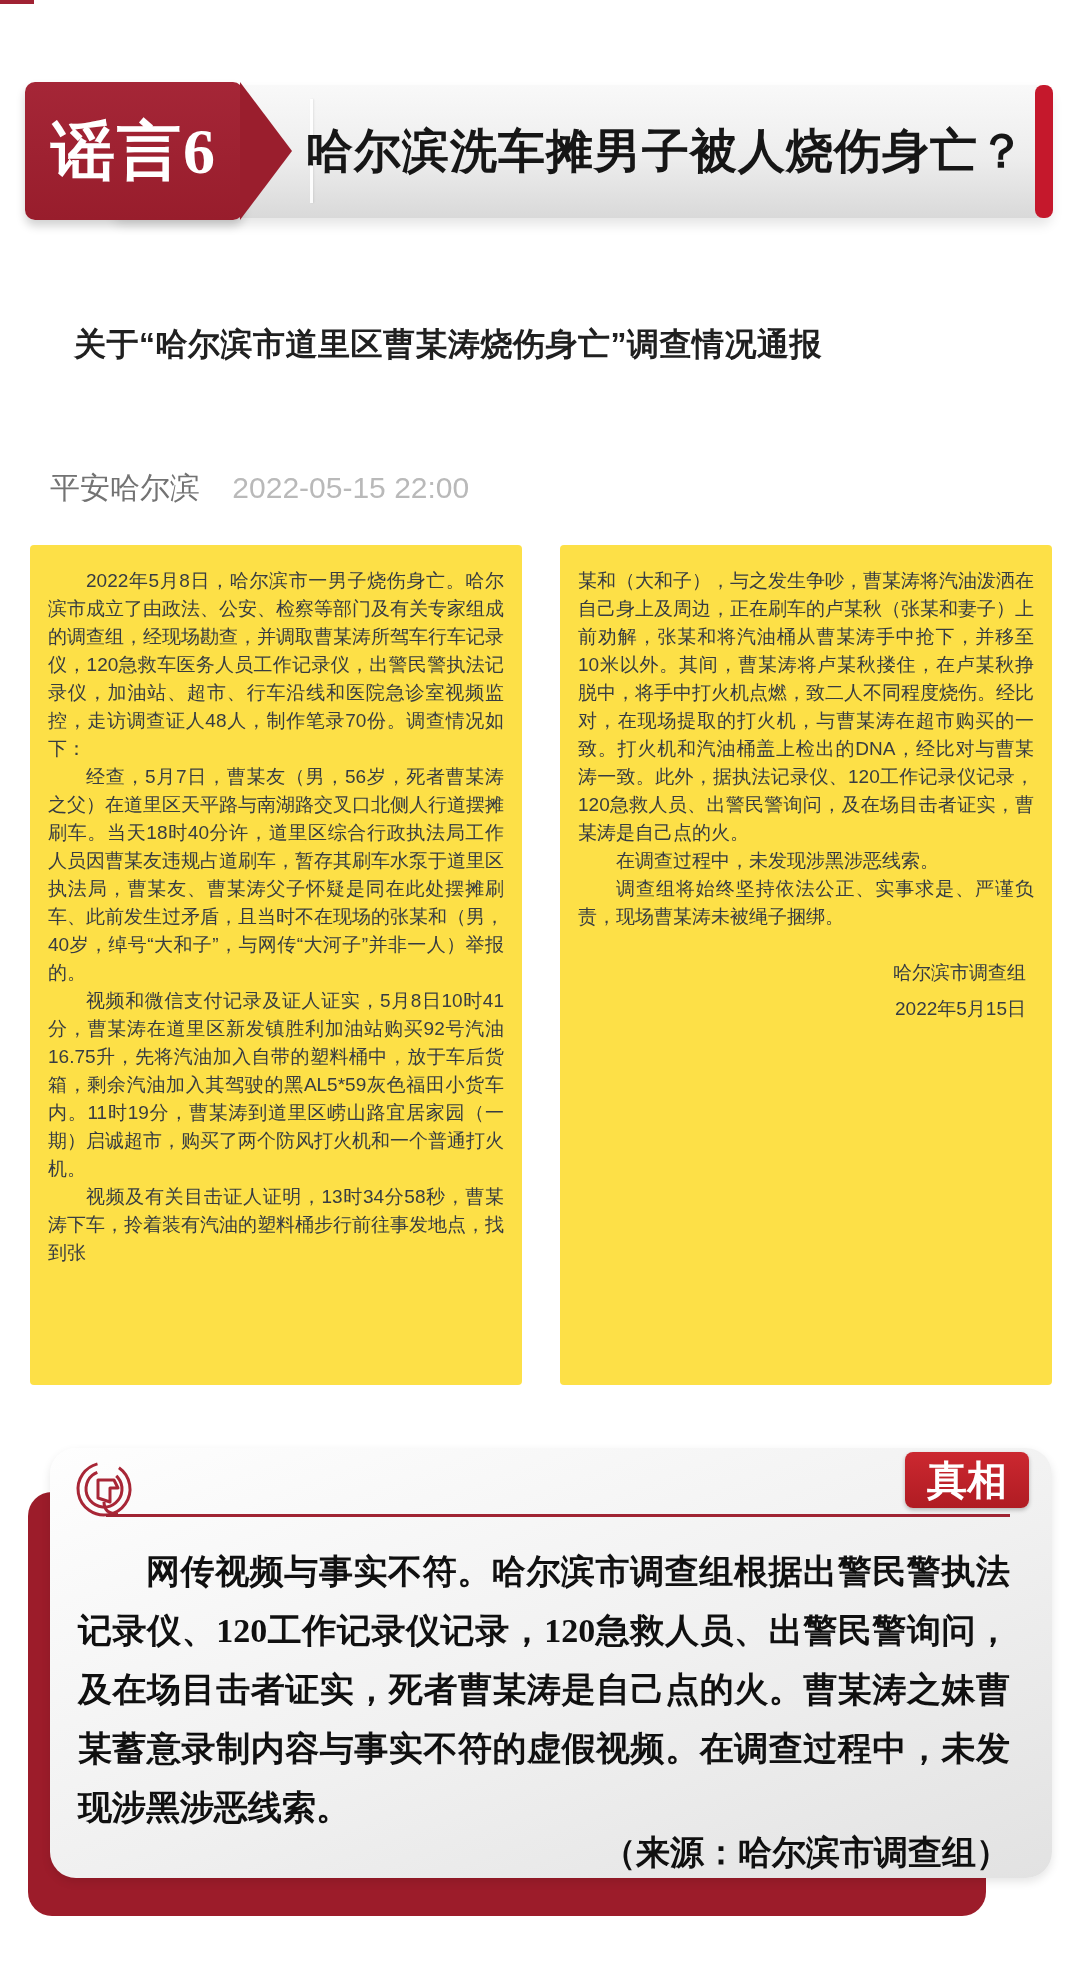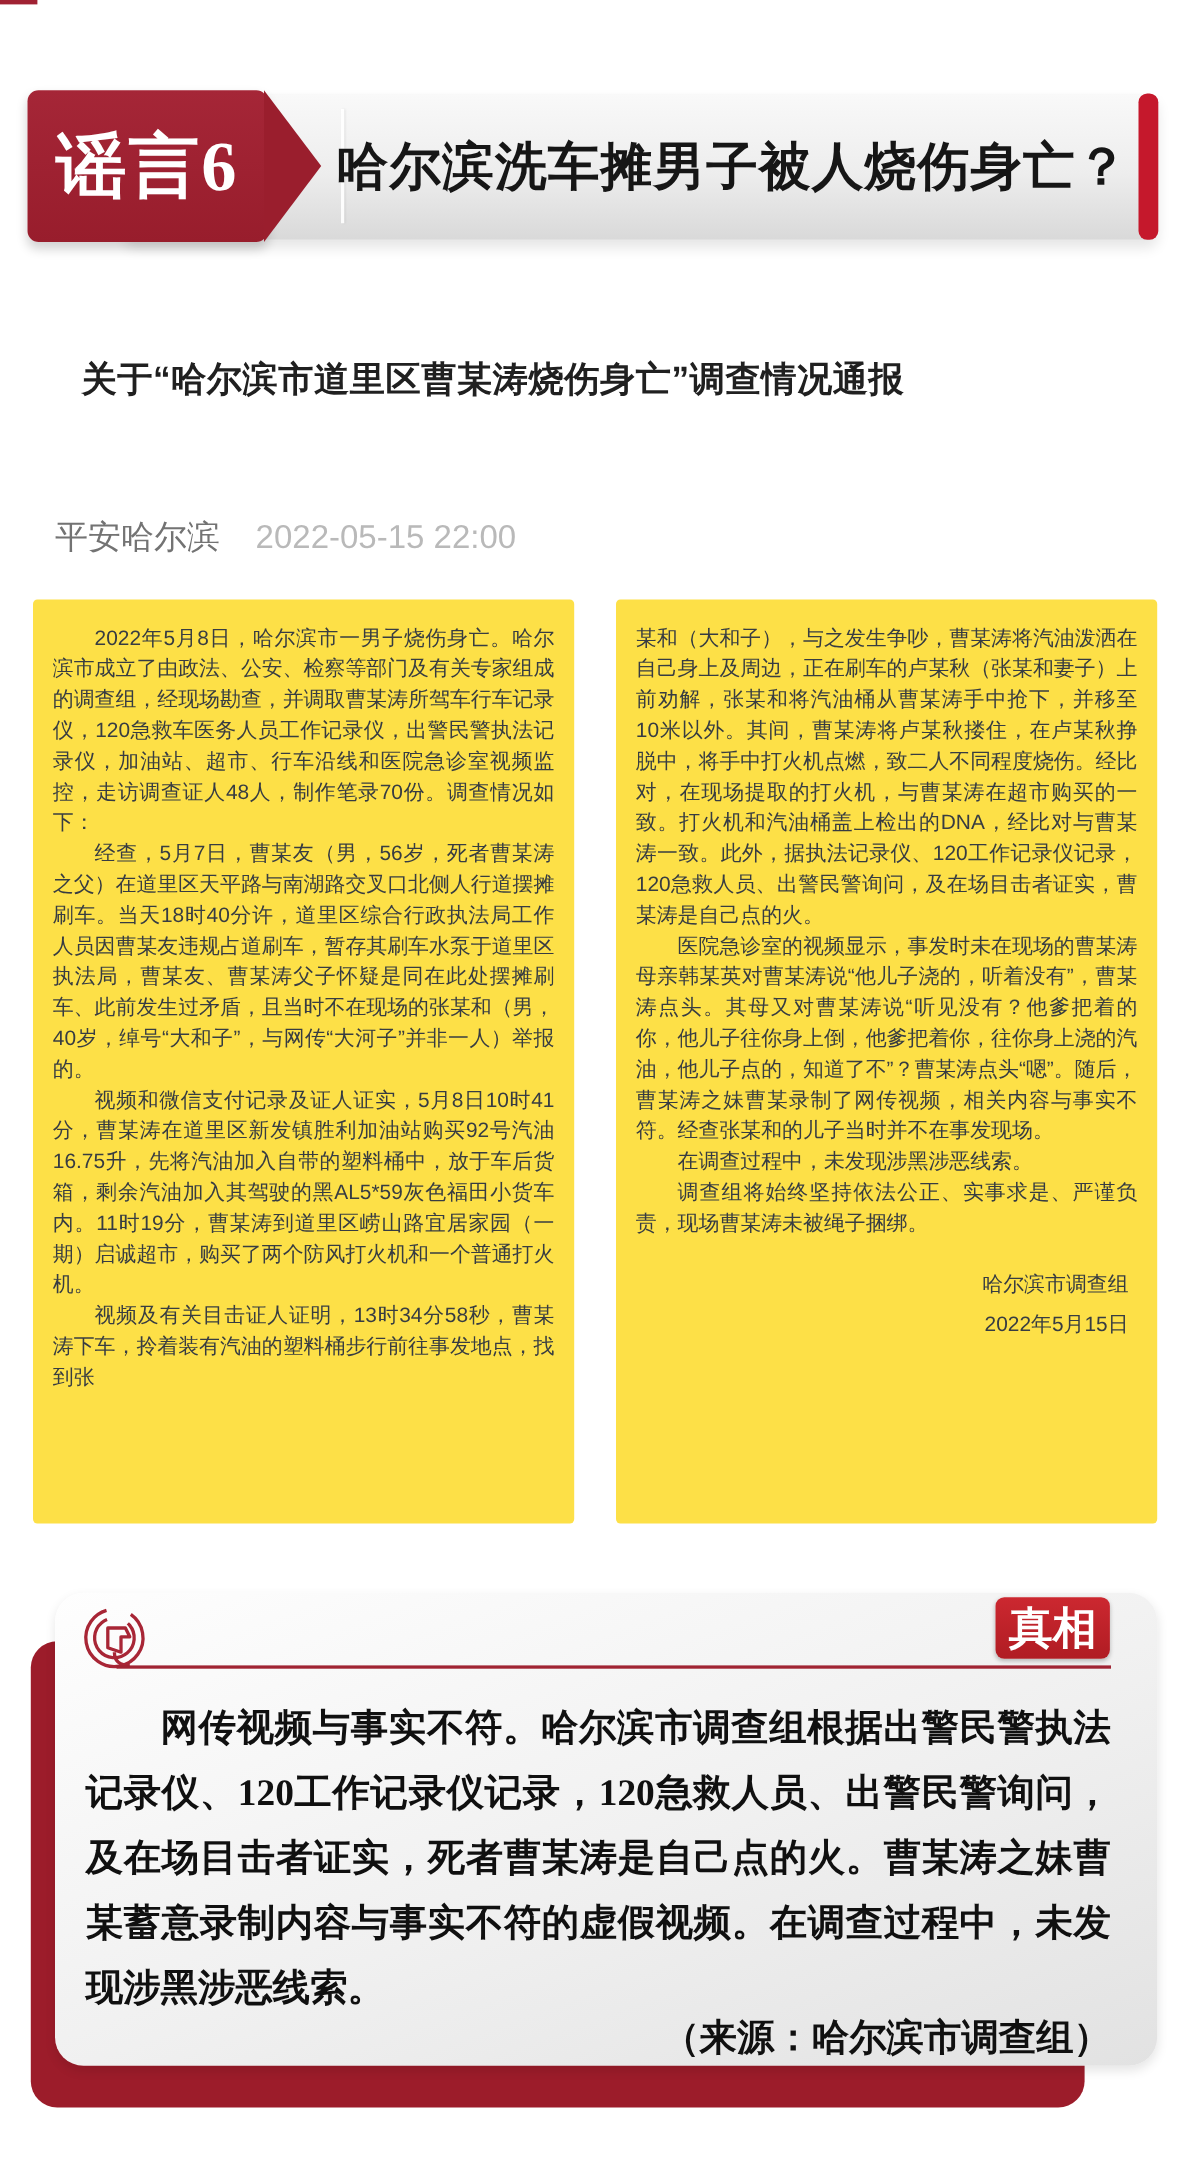--- a/index.html
+++ b/index.html
@@ -89,21 +89,21 @@
     background:linear-gradient(160deg,#fefefe 0%,#f0f0f0 55%,#e2e2e2 100%);
     border-radius:26px;
     box-shadow:0 4px 10px rgba(0,0,0,0.10);
   }
   .truth-logo{position:absolute;left:74px;top:1458px;width:64px;height:64px;}
   .truth-line{
     position:absolute;left:106px;top:1514px;width:904px;height:3px;
     background:#a02433;
   }
   .truth-badge{
-    position:absolute;left:905px;top:1452px;width:104px;height:56px;
+    position:absolute;left:905px;top:1452px;width:124px;height:56px;
     background:linear-gradient(180deg,#cc2830 0%,#b01c23 100%);
     border-radius:8px;display:flex;align-items:center;justify-content:center;
     font-family:"Liberation Serif","DejaVu Serif",serif;
     font-weight:700;font-size:40px;color:#ffffff;
     box-shadow:0 2px 4px rgba(0,0,0,0.25);
   }
   .truth-body{
     position:absolute;left:78px;top:1542px;width:932px;
     font-family:"Liberation Serif","DejaVu Serif",serif;
     font-weight:700;font-size:34px;line-height:59px;color:#101010;
@@ -140,21 +140,20 @@
 
 <div class="columns">
   <div class="col">
     <p>2022年5月8日，哈尔滨市一男子烧伤身亡。哈尔滨市成立了由政法、公安、检察等部门及有关专家组成的调查组，经现场勘查，并调取曹某涛所驾车行车记录仪，120急救车医务人员工作记录仪，出警民警执法记录仪，加油站、超市、行车沿线和医院急诊室视频监控，走访调查证人48人，制作笔录70份。调查情况如下：</p>
     <p>经查，5月7日，曹某友（男，56岁，死者曹某涛之父）在道里区天平路与南湖路交叉口北侧人行道摆摊刷车。当天18时40分许，道里区综合行政执法局工作人员因曹某友违规占道刷车，暂存其刷车水泵于道里区执法局，曹某友、曹某涛父子怀疑是同在此处摆摊刷车、此前发生过矛盾，且当时不在现场的张某和（男，40岁，绰号“大和子”，与网传“大河子”并非一人）举报的。</p>
     <p>视频和微信支付记录及证人证实，5月8日10时41分，曹某涛在道里区新发镇胜利加油站购买92号汽油16.75升，先将汽油加入自带的塑料桶中，放于车后货箱，剩余汽油加入其驾驶的黑AL5*59灰色福田小货车内。11时19分，曹某涛到道里区崂山路宜居家园（一期）启诚超市，购买了两个防风打火机和一个普通打火机。</p>
     <p>视频及有关目击证人证明，13时34分58秒，曹某涛下车，拎着装有汽油的塑料桶步行前往事发地点，找到张</p>
   </div>
   <div class="col">
     <p class="no-indent">某和（大和子），与之发生争吵，曹某涛将汽油泼洒在自己身上及周边，正在刷车的卢某秋（张某和妻子）上前劝解，张某和将汽油桶从曹某涛手中抢下，并移至10米以外。其间，曹某涛将卢某秋搂住，在卢某秋挣脱中，将手中打火机点燃，致二人不同程度烧伤。经比对，在现场提取的打火机，与曹某涛在超市购买的一致。打火机和汽油桶盖上检出的DNA，经比对与曹某涛一致。此外，据执法记录仪、120工作记录仪记录，120急救人员、出警民警询问，及在场目击者证实，曹某涛是自己点的火。</p>
-    <p>医院急诊室的视频显示，事发时未在现场的曹某涛母亲韩某英对曹某涛说“他儿子浇的，听着没有”，曹某涛点头。其母又对曹某涛说“听见没有？他爹把着的你，他儿子往你身上倒，他爹把着你，往你身上浇的汽油，他儿子点的，知道了不”？曹某涛点头“嗯”。随后，曹某涛之妹曹某录制了网传视频，相关内容与事实不符。经查张某和的儿子当时并不在事发现场。</p>
     <p>在调查过程中，未发现涉黑涉恶线索。</p>
     <p>调查组将始终坚持依法公正、实事求是、严谨负责，现场曹某涛未被绳子捆绑。</p>
     <div class="signature">
       <div>哈尔滨市调查组</div>
       <div>2022年5月15日</div>
     </div>
   </div>
 </div>
 
 <div>

